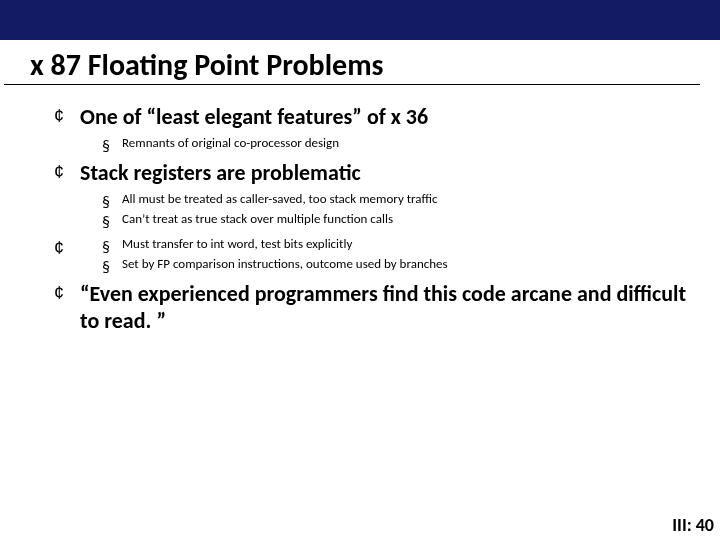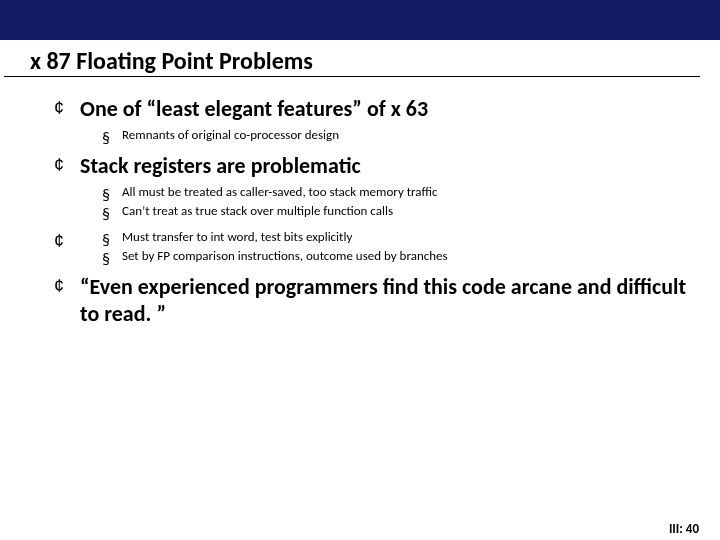--- a/index.html
+++ b/index.html
@@ -17,21 +17,21 @@
     width: 720px;
     height: 540px;
     box-sizing: border-box;
   }
   .topbar {
     width: 100%;
     height: 40px;
     background: #131b65;
   }
   .title {
-    font-size: 24px;
+    font-size: 30px;
     font-weight: 700;
     padding: 6px 0 0 26px;
     border-bottom: 1.5px solid #000;
     margin: 0 20px 0 4px;
     line-height: 1.25;
   }
   .body {
     padding: 10px 30px 0 54px;
   }
   ul.l1 {
@@ -70,36 +70,36 @@
   }
   ul.l2 > li::before {
     content: "\00a7"; 
     position: absolute;
     left: 0;
     top: 1px;
     font-size: 16px;
   }
   .footer {
     position: absolute;
-    right: 21px;
+    right: 6px;
     bottom: 4px;
-    font-size: 13px;
+    font-size: 18px;
     font-weight: 700;
   }
 </style>
 </head>
 <body>
 
 <div class="slide">
   <div class="topbar"></div>
   <div class="title">x 87  Floating Point Problems</div>
   <div class="body">
     <ul class="l1">
       <li>
-        <span>One of “least elegant features” of x 63</span>
+        <span>One of “least elegant features” of x 36</span>
         <ul class="l2">
           <li>Remnants of original co-processor design</li>
         </ul>
       </li>
       <li>
         <span>Stack registers are problematic</span>
         <ul class="l2">
           <li>All must be treated as caller-saved, too stack memory traffic</li>
           <li>Can’t treat as true stack over multiple function calls</li>
         </ul>

